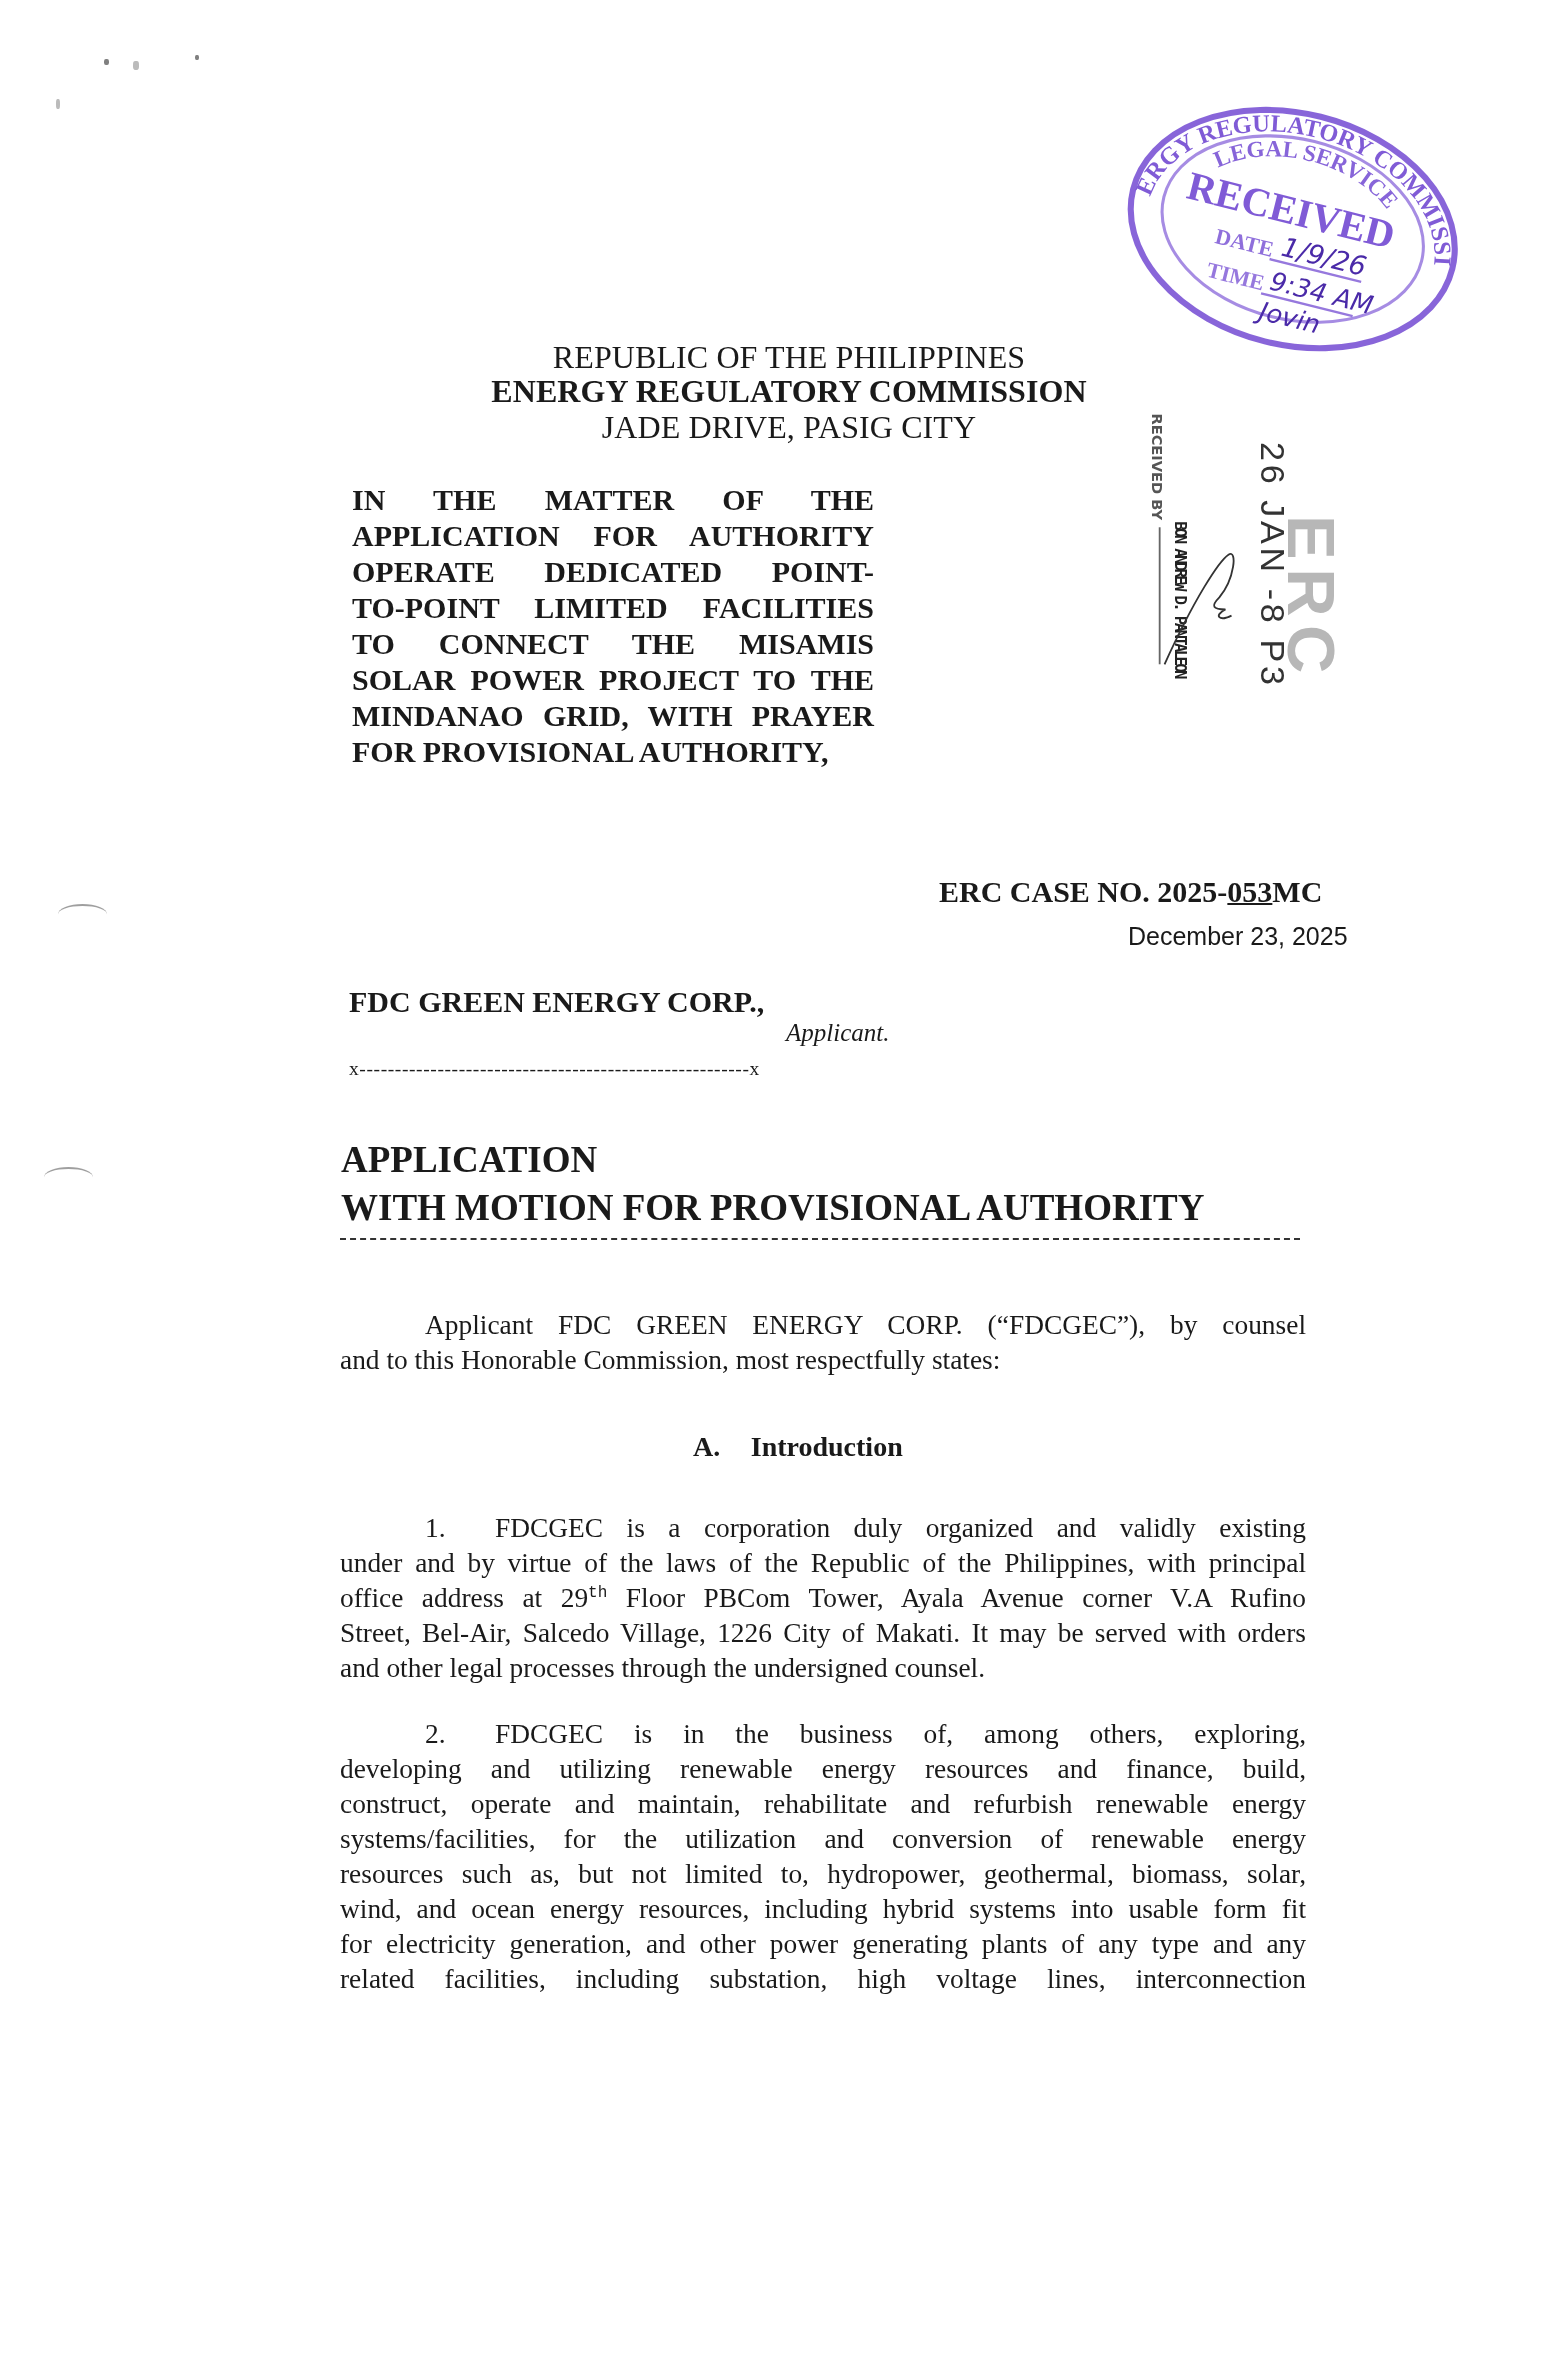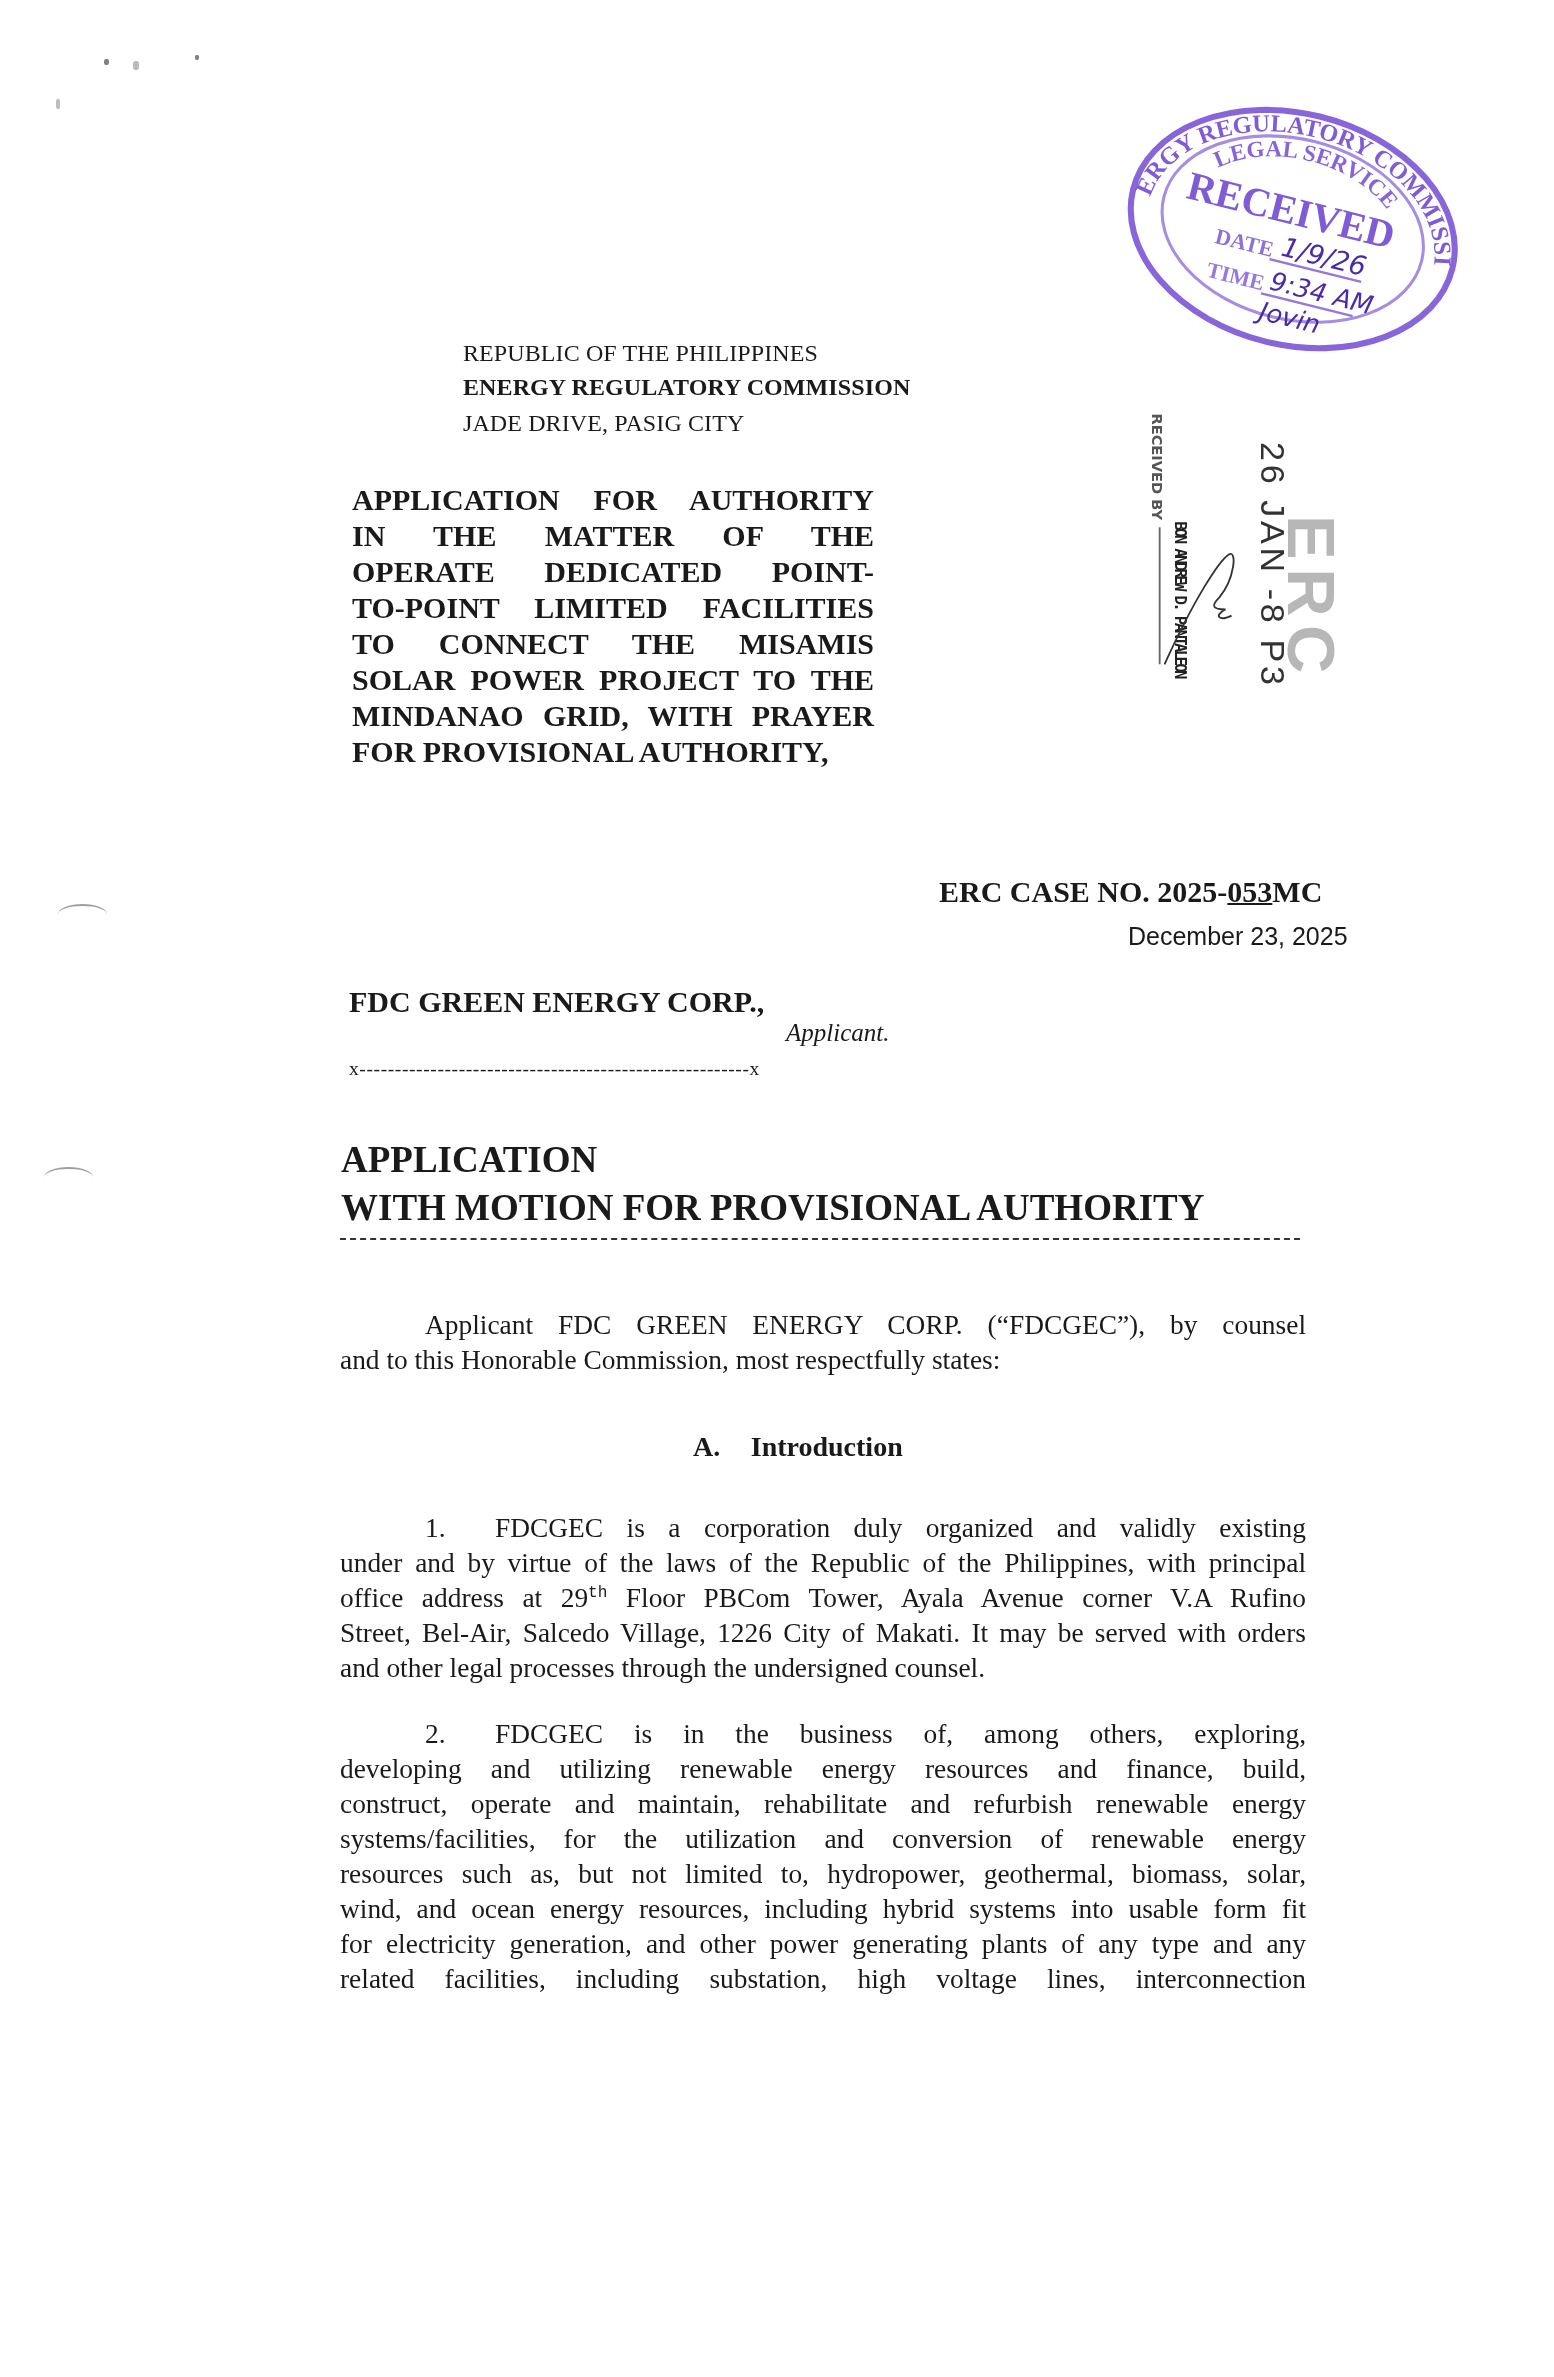--- a/index.html
+++ b/index.html
@@ -6,21 +6,21 @@
   body { width: 1554px; height: 2377px; position: relative; overflow: hidden;
          font-family: "Liberation Serif", "DejaVu Serif", serif; color: #1a1a1a; }
   .abs { position: absolute; }
 
   
   .speck { position: absolute; background: #555; border-radius: 40%; opacity: .75; }
   .hole-arc { position: absolute; width: 49px; height: 18.3px; border-top: 2.4px solid #888;
               border-radius: 50% 50% 0 0; opacity: .8; }
 
   
-  .hdr { left: 463px; width: 652px; text-align: left; font-size: 24px; line-height: 1; letter-spacing: 0.1px; }
+  .hdr { left: 463px; width: 652px; text-align: center; font-size: 32px; line-height: 1; letter-spacing: 0.1px; }
   .hdr-1 { top: 341px; }
   .hdr-2 { top: 375px; font-weight: bold; }
   .hdr-3 { top: 411px; }
 
   
   .caption { left: 352px; top: 482px; width: 522px; font-size: 30px; font-weight: bold; line-height: 36px; }
   .caption .ln { display: block; text-align: justify; text-align-last: justify; white-space: nowrap; }
   .caption .ln.last { text-align-last: left; }
 
   .case-no { left: 939px; top: 875px; font-size: 30px; font-weight: bold; }
@@ -102,22 +102,22 @@
   <text transform="translate(78,205) rotate(90)" font-family="'DejaVu Sans Mono', monospace" font-size="26" font-weight="bold" fill="#222" textLength="260">BON ANDREW D. PANTALEON</text>
   <path d="M 60 440 C 110 330, 150 270, 165 260 C 180 250, 175 300, 150 330 C 135 345, 140 350, 160 350 C 140 360, 150 370, 170 360" fill="none" stroke="#333" stroke-width="3"></path>
   <text transform="translate(218,75) rotate(90)" font-family="'Liberation Sans', sans-serif" font-size="56" fill="#333" letter-spacing="6">26 JAN -8 P3:31</text>
 </svg>
 
 <div class="abs erc-logo" style="width:49px;height:219px;">
   <div style="transform:rotate(90deg) translate(79px,-12.2px);transform-origin:left top;font-family:'Liberation Sans',sans-serif;font-weight:bold;font-size:67px;letter-spacing:8.5px;color:#b7b7b7;white-space:nowrap;">ERC</div>
 </div>
 
 <div class="abs caption">
+  <span class="ln">IN THE MATTER OF THE</span>
   <span class="ln">APPLICATION FOR AUTHORITY</span>
-  <span class="ln">IN THE MATTER OF THE</span>
   <span class="ln">OPERATE DEDICATED POINT-</span>
   <span class="ln">TO-POINT LIMITED FACILITIES</span>
   <span class="ln">TO CONNECT THE MISAMIS</span>
   <span class="ln">SOLAR POWER PROJECT TO THE</span>
   <span class="ln">MINDANAO GRID, WITH PRAYER</span>
   <span class="ln last">FOR PROVISIONAL AUTHORITY,</span>
 </div>
 
 <div class="abs case-no"><span>ERC CASE NO. 2025-</span><span class="u">053</span><span>MC</span></div>
 <div class="abs case-date">December 23, 2025</div>

